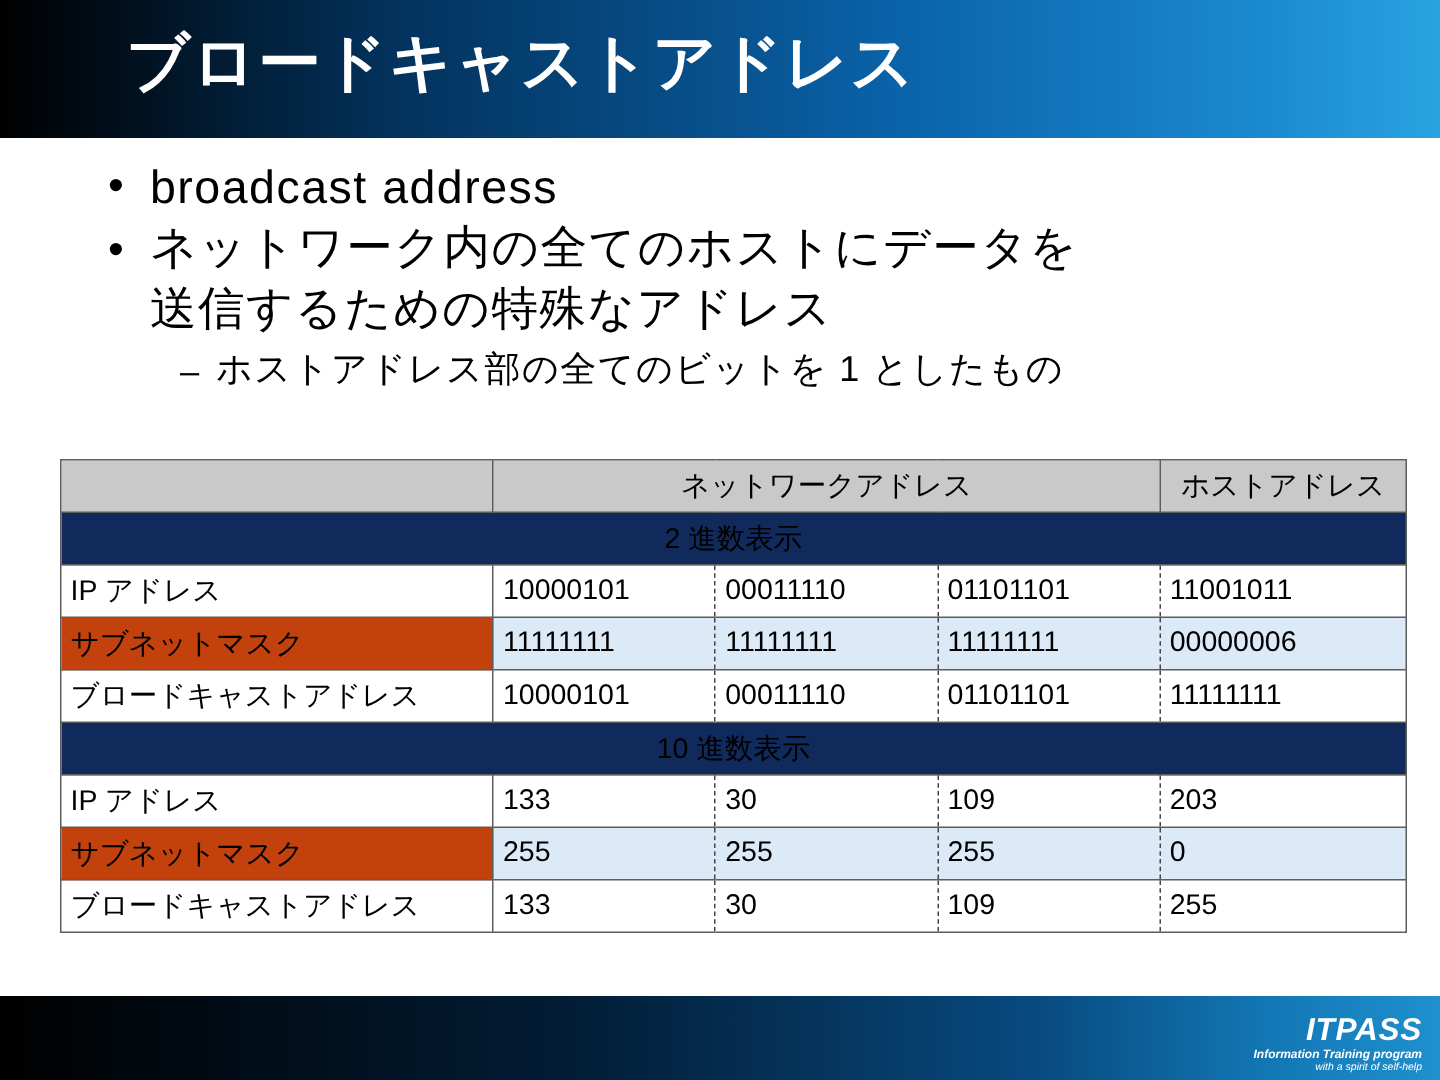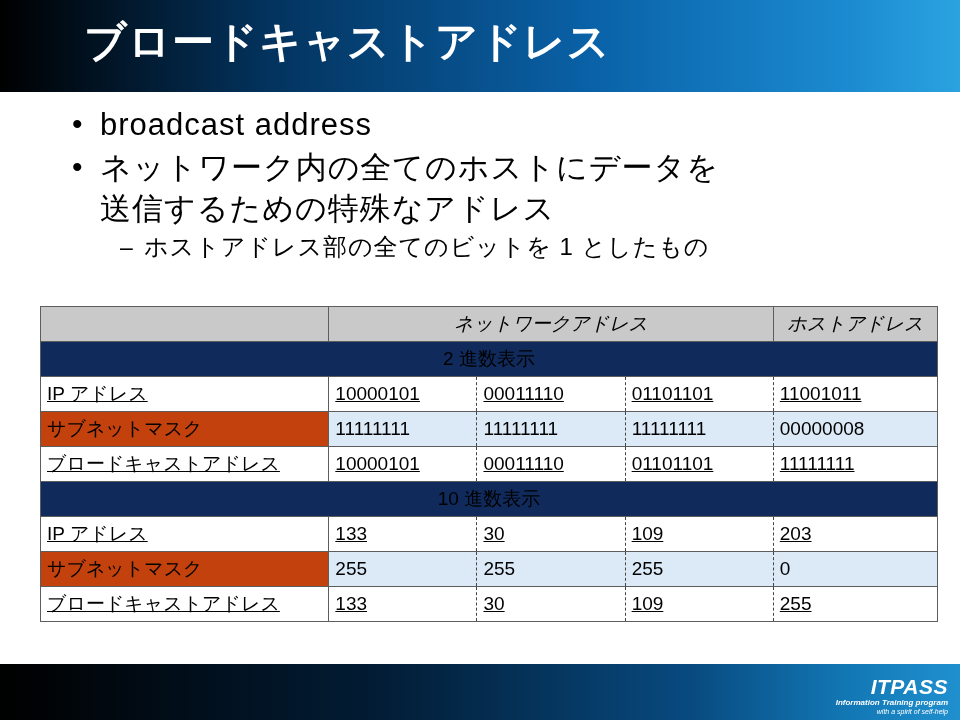--- a/index.html
+++ b/index.html
@@ -134,21 +134,20 @@
     vertical-align: middle;
   }
   .col-label { width: 288px; }
   .col-oct   { width: 148px; }
   .col-host  { width: 164px; }
 
   .hdr {
     background: #c9c9c9;
     text-align: center;
     font-size: 18px;
-    font-style: italic;
   }
   .hdr-blank { background: #c9c9c9; }
   .section {
     background: #102a5c;
     color: #ffffff;
     text-align: center;
     font-size: 19px;
     border: 1px solid #5d5d5d;
   }
   .rowlabel {
@@ -165,41 +164,41 @@
     border-right: none !important;
   }
   .num.alt { background: #dce9f7; }
   .num.first {
     border-left: 1px solid #5d5d5d !important;
   }
   .num.last {
     border-right: 1px solid #5d5d5d !important;
   }
   .row-bg-light td { background: #dce9f7; }
-  .row-bg-white td { background: #ffffff; text-decoration: underline; }
+  .row-bg-white td { background: #ffffff; }
 </style>
 </head>
 <body>
 
 <div class="slide">
 
   <div class="header">
     <div class="header-title">ブロードキャストアドレス</div>
   </div>
 
   <div class="bullets">
 
     <div class="bullet-row">
       <div class="bullet-dot">•</div>
       <div class="bullet-text">broadcast address</div>
     </div>
 
     <div class="bullet-row">
       <div class="bullet-dot">•</div>
-      <div class="bullet-text" style="white-space:pre-line;">ネットワーク内の全てのホストにデータを
+      <div class="bullet-text" style="white-space:pre-line;font-family:Liberation Mono, monospace;">ネットワーク内の全てのホストにデータを
 送信するための特殊なアドレス</div>
     </div>
 
     <div class="sub-row">
       <div class="sub-dash">–</div>
       <div class="sub-text">ホストアドレス部の全てのビットを 1 としたもの</div>
     </div>
 
   </div>
 
@@ -228,21 +227,21 @@
         <td class="num">00011110</td>
         <td class="num">01101101</td>
         <td class="num last">11001011</td>
       </tr>
 
       <tr class="row-bg-light">
         <td class="rowlabel alt">サブネットマスク</td>
         <td class="num alt first">11111111</td>
         <td class="num alt">11111111</td>
         <td class="num alt">11111111</td>
-        <td class="num alt last">00000008</td>
+        <td class="num alt last">00000006</td>
       </tr>
 
       <tr class="row-bg-white">
         <td class="rowlabel">ブロードキャストアドレス</td>
         <td class="num first">10000101</td>
         <td class="num">00011110</td>
         <td class="num">01101101</td>
         <td class="num last">11111111</td>
       </tr>
 

